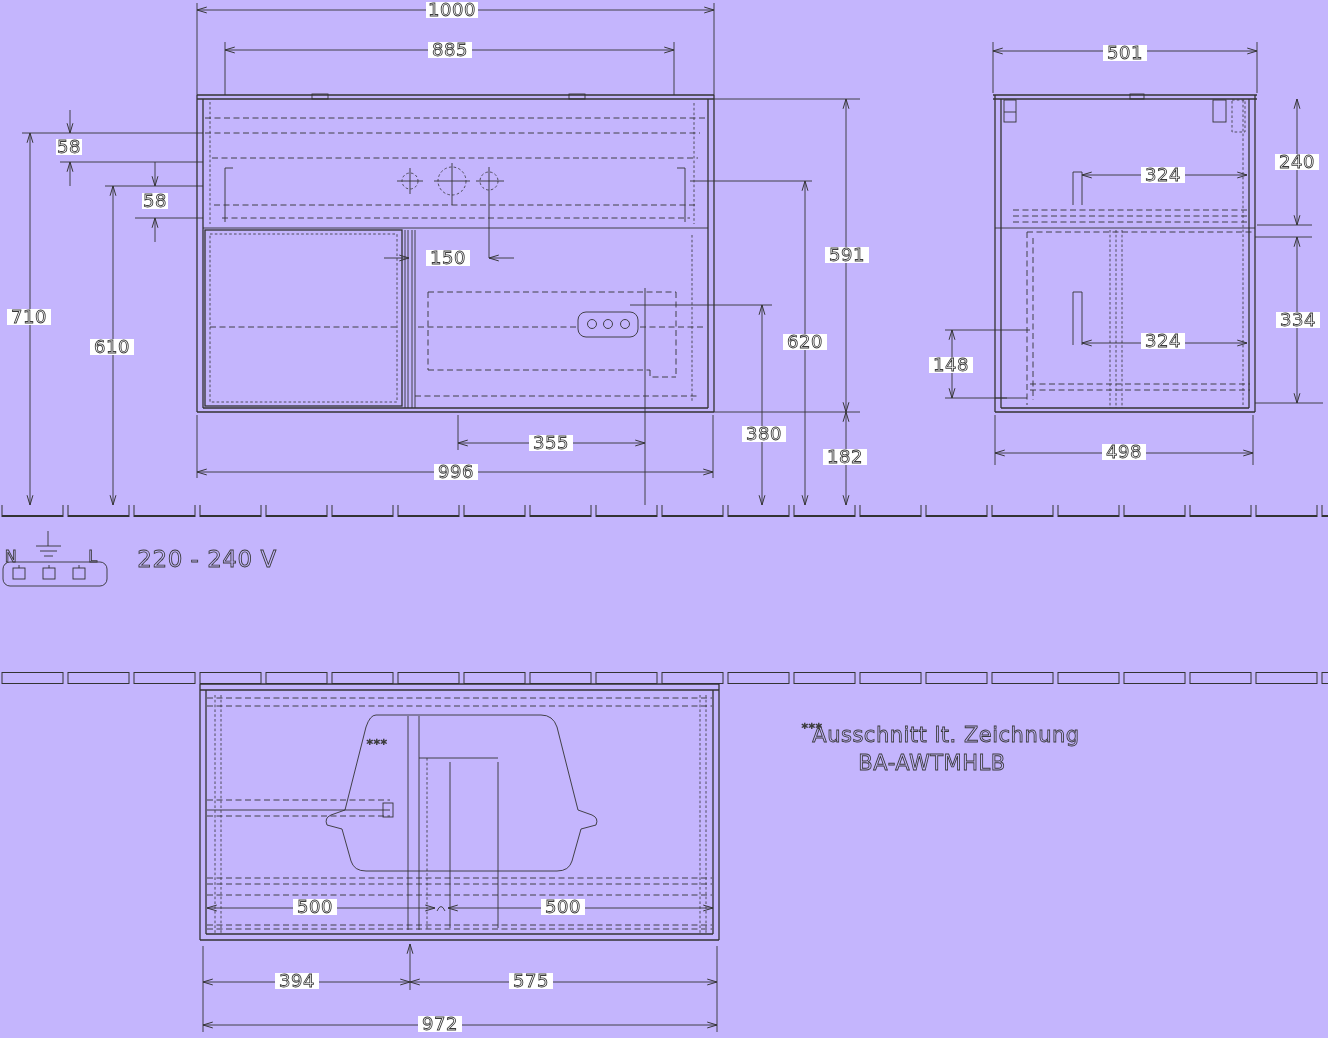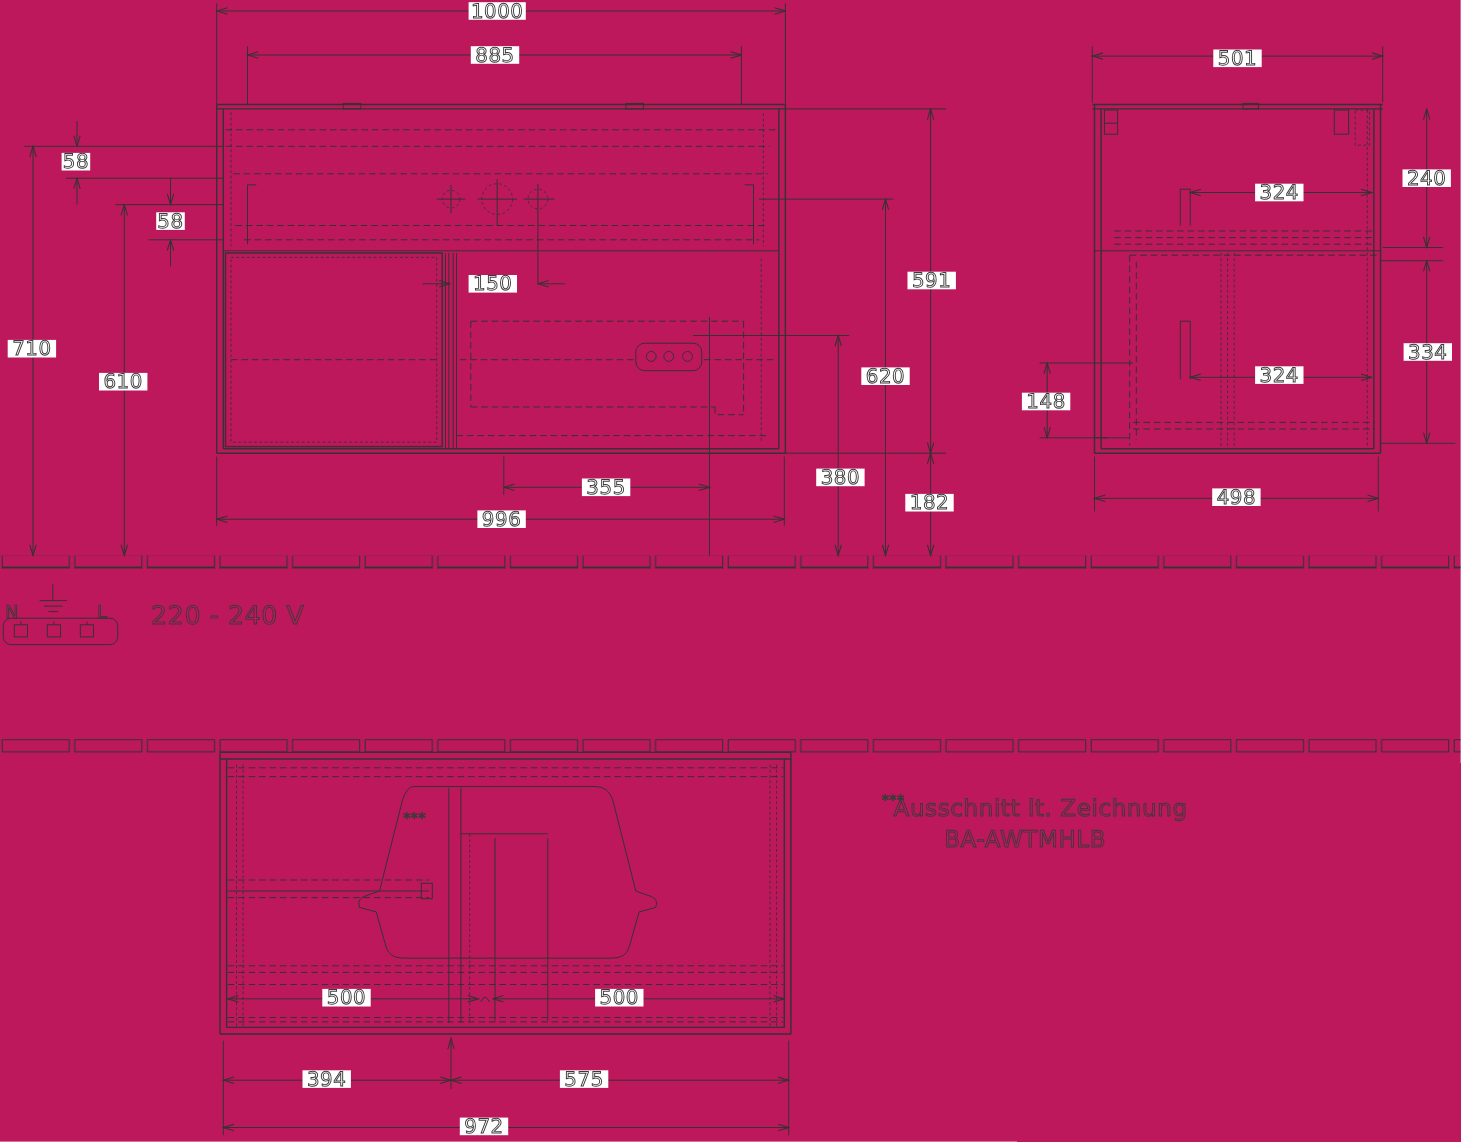--- a/index.html
+++ b/index.html
@@ -1,16 +1,16 @@
 <!DOCTYPE html>
 <html><head>
 <meta charset="utf-8">
 <style>
   html,body{margin:0;padding:0;background:#ffffff;}
-  .stage{width:1328px;height:1038px;position:relative;background:#be185d;}
+  .stage{width:1328px;height:1038px;position:relative;background:#c4b5fd;}
   svg{display:block;}
   .sl{stroke:#333;stroke-width:1.3;fill:none;}
   .tl{stroke:#333;stroke-width:0.9;fill:none;}
   .dl{stroke:#333;stroke-width:0.9;fill:none;stroke-dasharray:6 3.5;}
   .fd{stroke:#333;stroke-width:0.8;fill:none;stroke-dasharray:2.6 2.2;}
   .dim{stroke:#333;stroke-width:0.9;fill:none;}
   .lbl rect{fill:#fff;stroke:none;}
   text.t{font-family:"DejaVu Sans","Liberation Sans",sans-serif;font-size:18px;
          text-anchor:middle;fill:none;stroke:#3a3a3a;stroke-width:0.85;letter-spacing:0.5px;}
   text.big{font-size:23px;}

